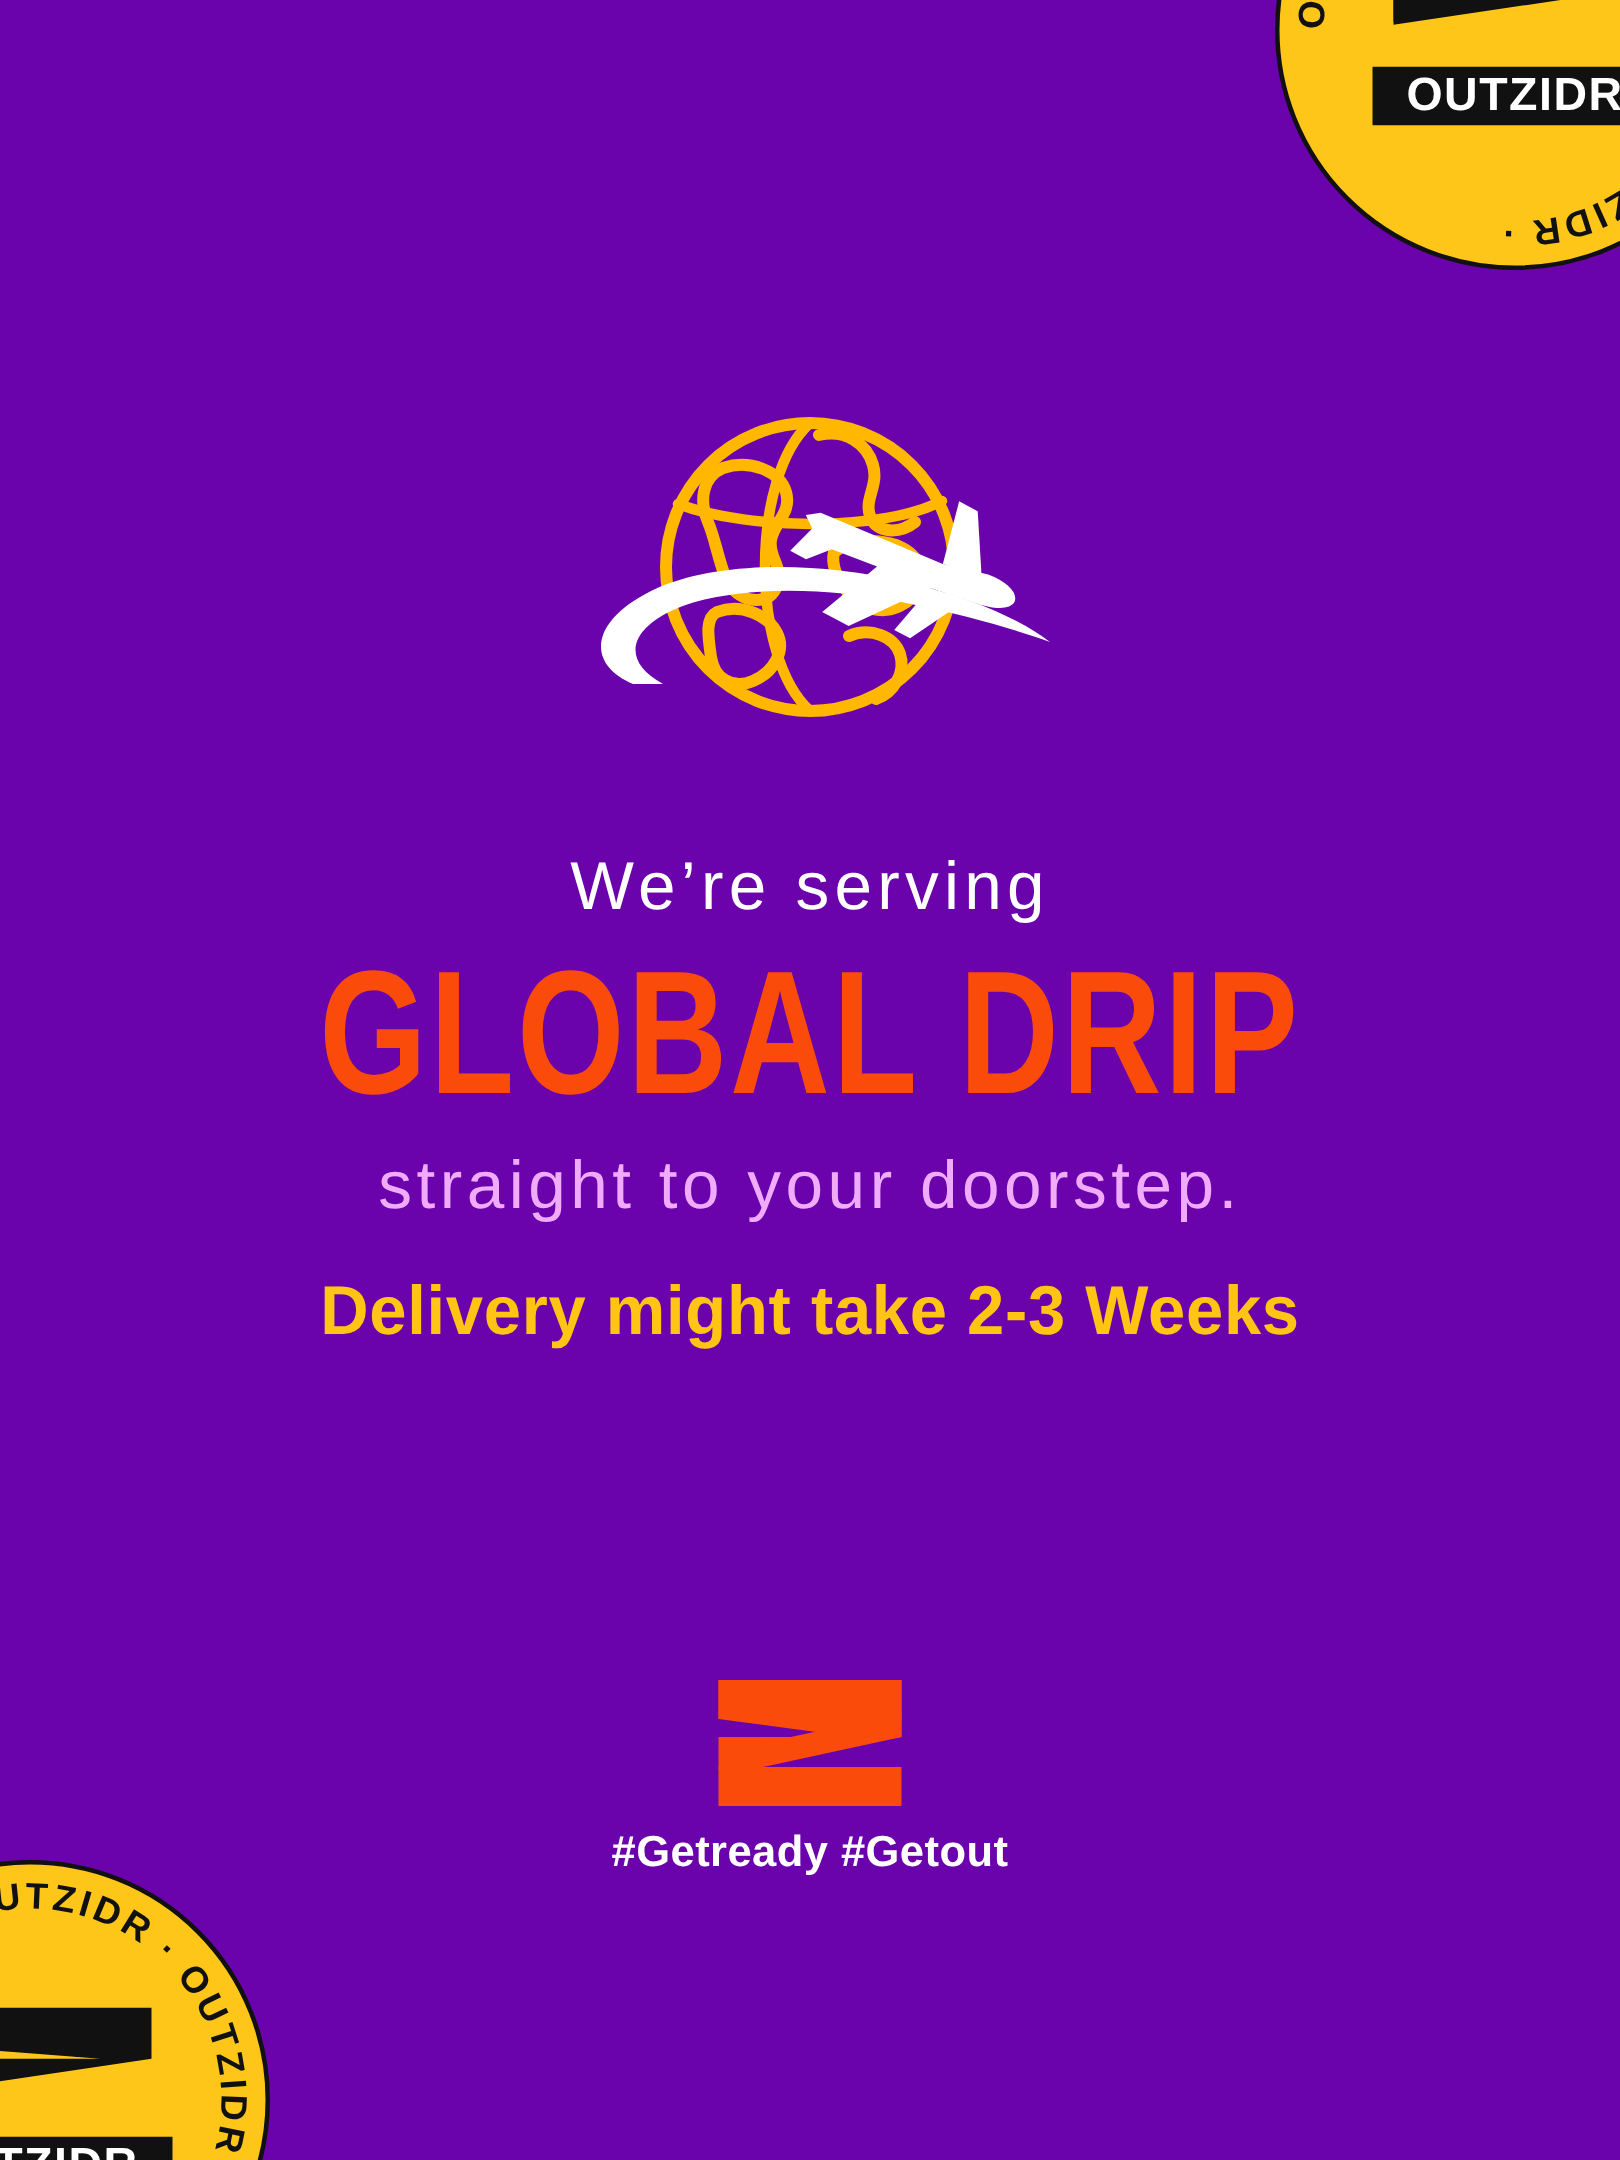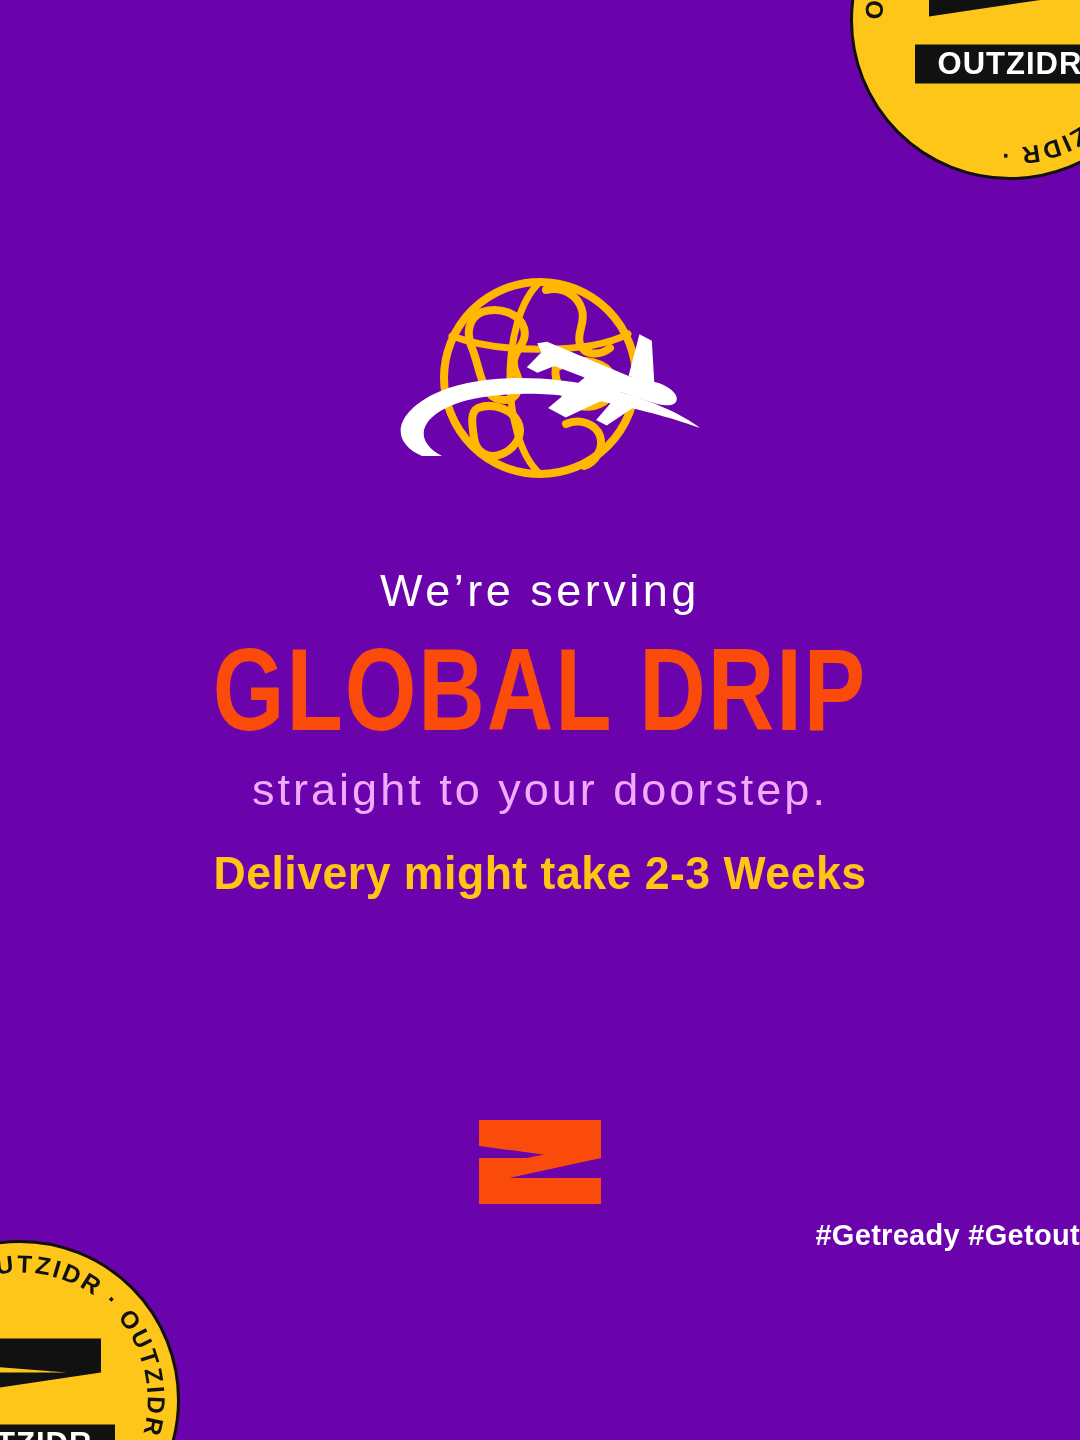--- a/index.html
+++ b/index.html
@@ -157,21 +157,21 @@
     font-weight: normal;
     letter-spacing: 0;
   }
 
   
   #footer-lockup {
     position: absolute;
     left: 0;
     right: 0;
     top: 1118px;
-    text-align: right;
+    text-align: center;
   }
   #footer-z {
     display: block;
     margin: 0 auto;
     width: 126px;
     height: 88px;
   }
   #footer-hashtags {
     color: #FFFFFF;
     font-size: 29px;

